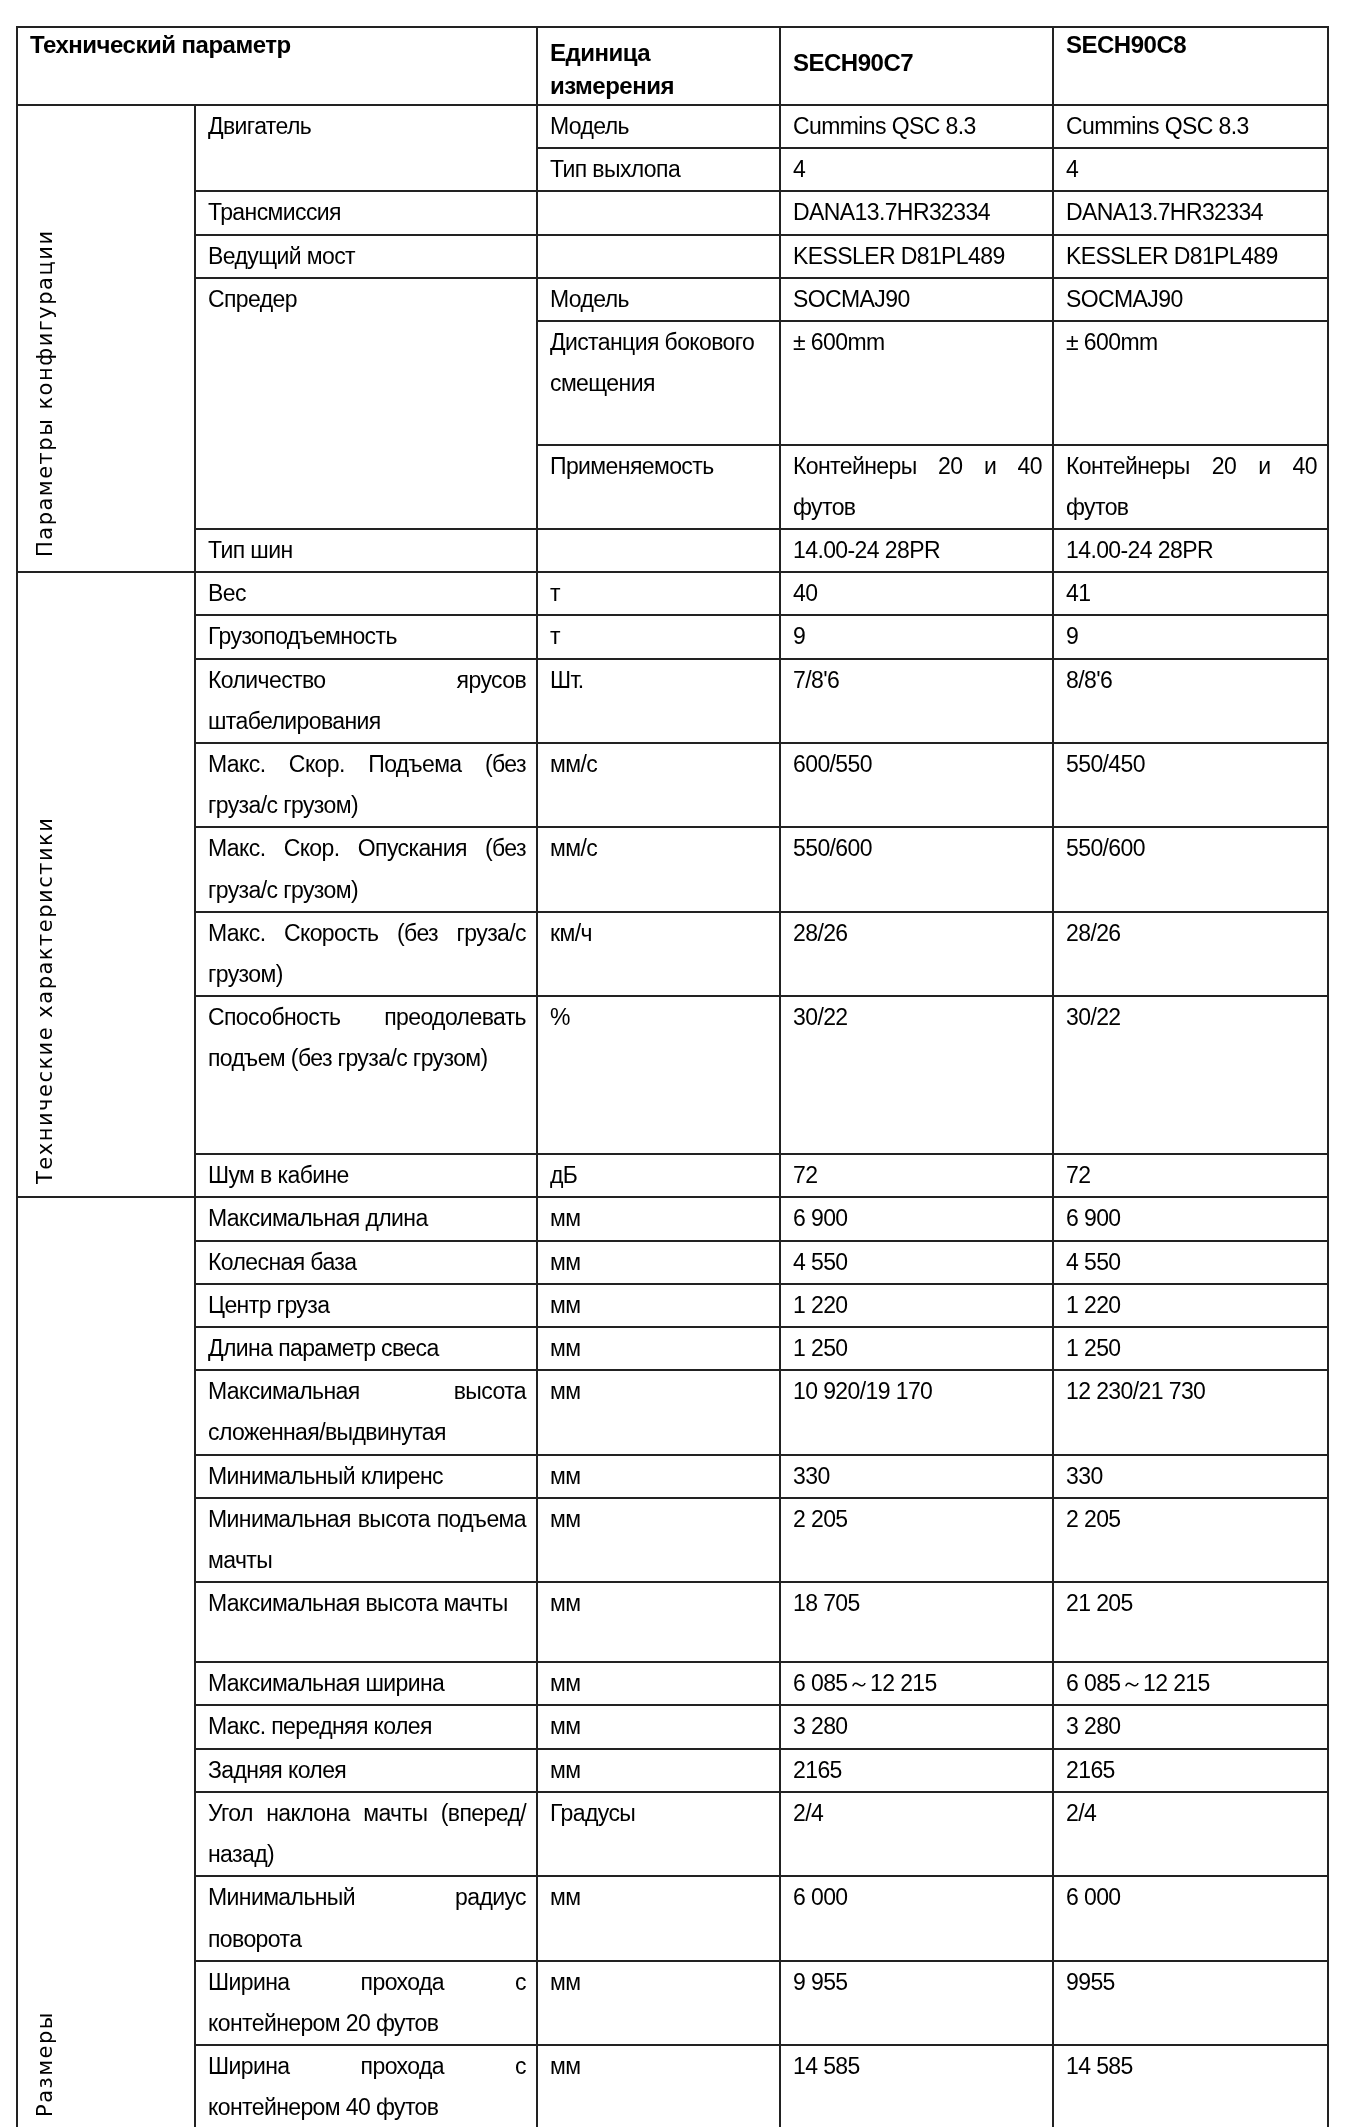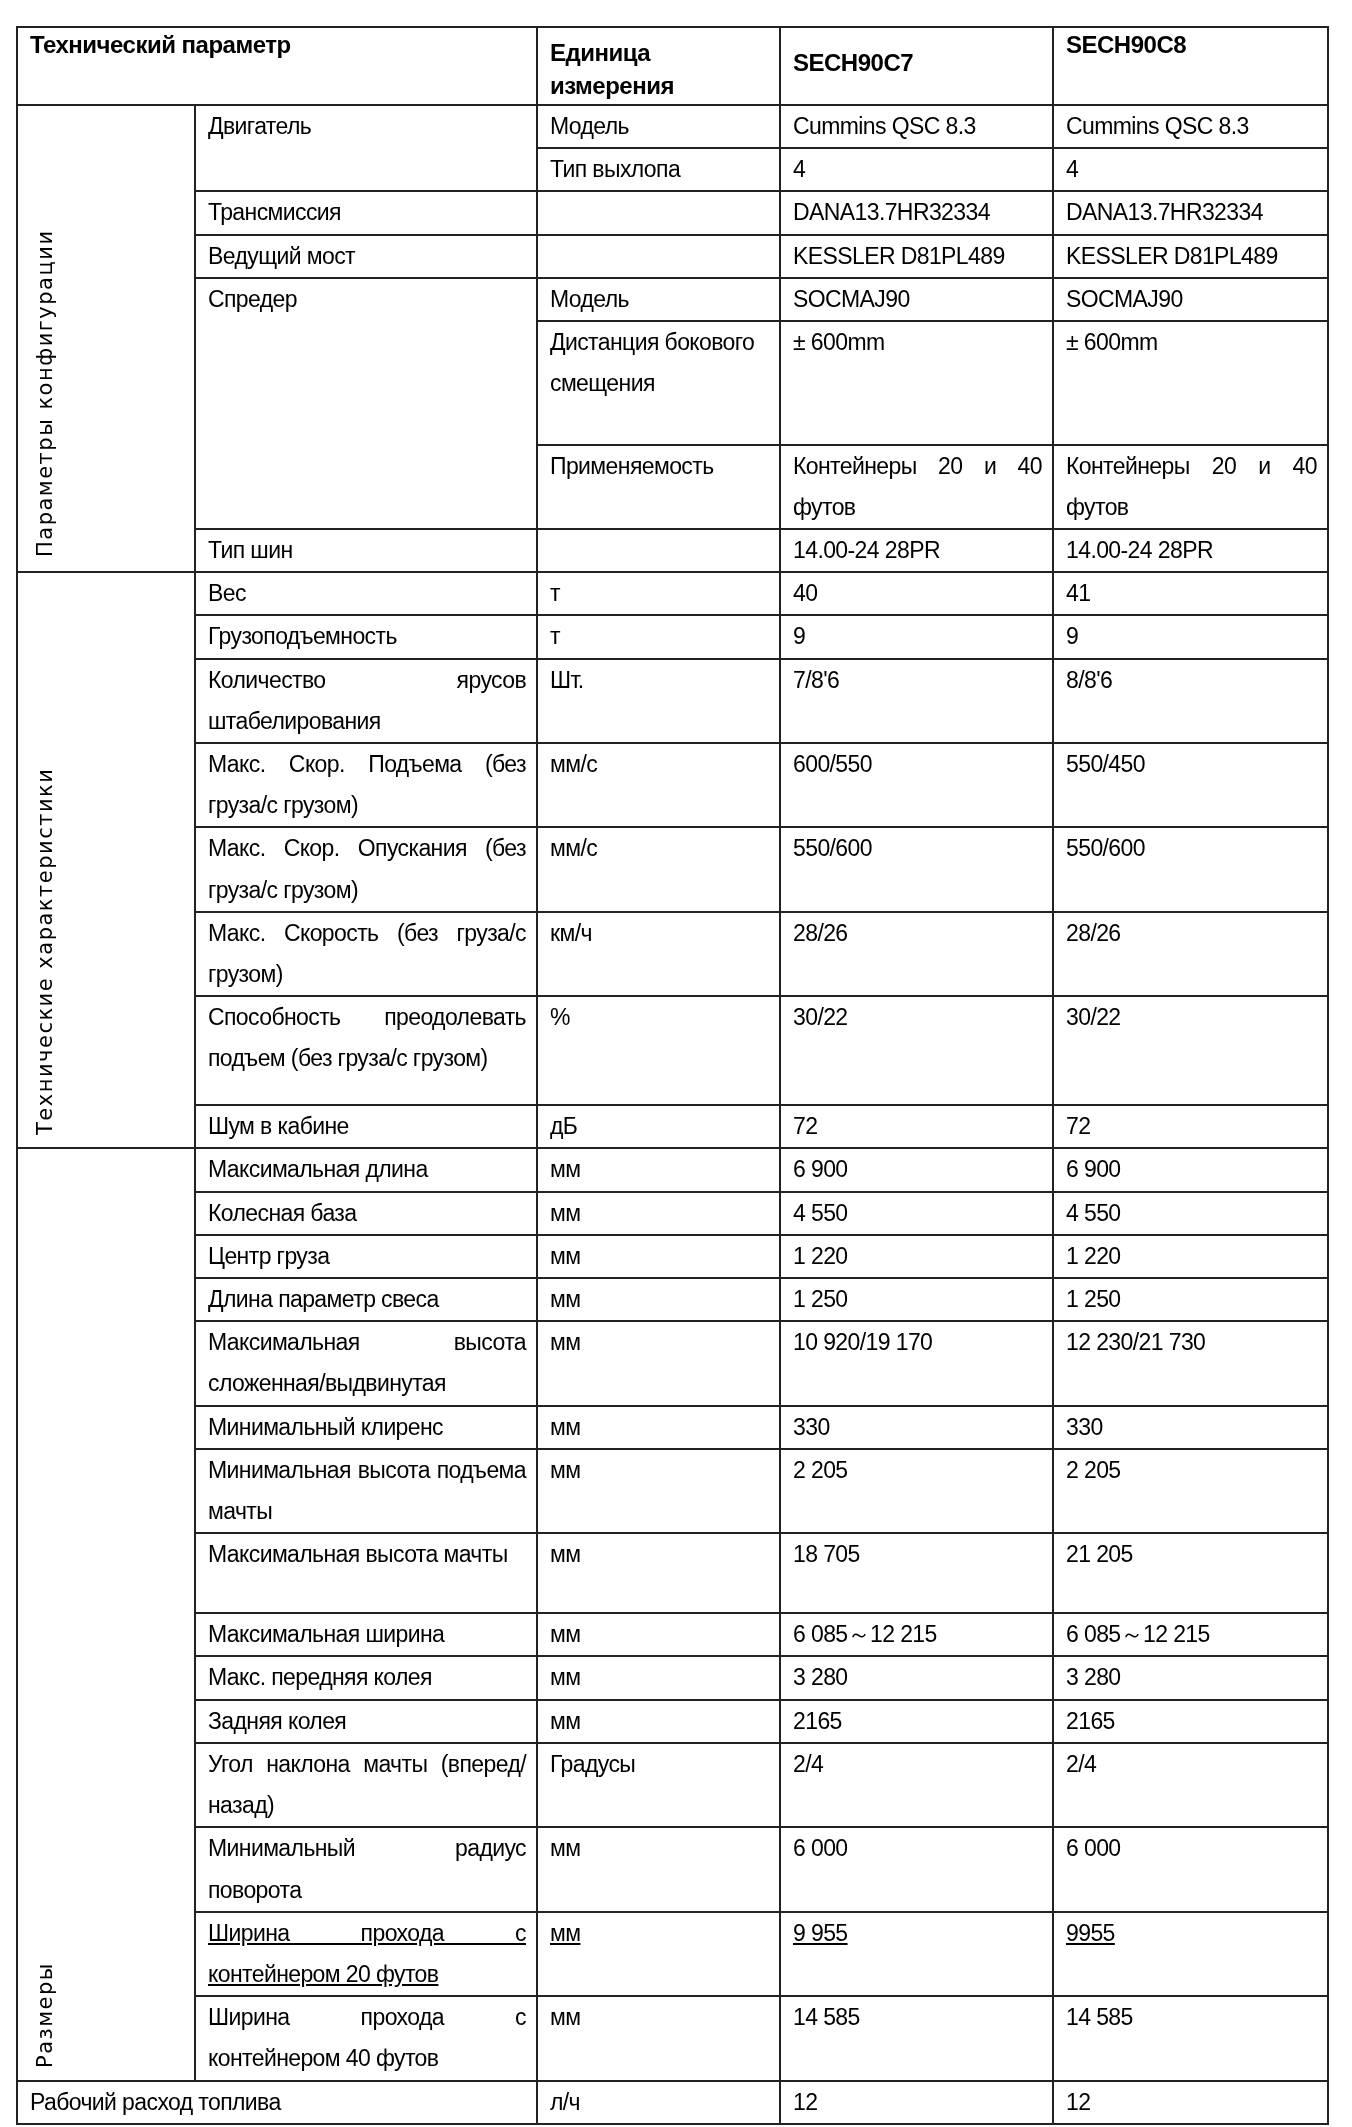--- a/index.html
+++ b/index.html
@@ -138,21 +138,21 @@
         <td>мм/с</td>
         <td>550/600</td>
         <td>550/600</td>
       </tr>
       <tr style="height: 82.4px; padding-left: 16px;">
         <td class="param">Макс. Скорость (без груза/с грузом)</td>
         <td>км/ч</td>
         <td>28/26</td>
         <td>28/26</td>
       </tr>
-      <tr style="height: 109px;">
+      <tr style="height: 158px;">
         <td class="param">Способность преодолевать подъем (без груза/с грузом)</td>
         <td>%</td>
         <td>30/22</td>
         <td>30/22</td>
       </tr>
       <tr style="height: 41.2px;">
         <td class="param">Шум в кабине</td>
         <td>дБ</td>
         <td>72</td>
         <td>72</td>
@@ -233,21 +233,21 @@
         <td>Градусы</td>
         <td>2/4</td>
         <td>2/4</td>
       </tr>
       <tr style="height: 82.4px;">
         <td class="param">Минимальный радиус поворота</td>
         <td>мм</td>
         <td>6 000</td>
         <td>6 000</td>
       </tr>
-      <tr style="height: 82.4px; text-decoration: underline;">
+      <tr style="height: 82.4px;">
         <td class="param">Ширина прохода с контейнером 20 футов</td>
         <td>мм</td>
         <td>9 955</td>
         <td>9955</td>
       </tr>
       <tr style="height: 82.4px;">
         <td class="param">Ширина прохода с контейнером 40 футов</td>
         <td>мм</td>
         <td>14 585</td>
         <td>14 585</td>

